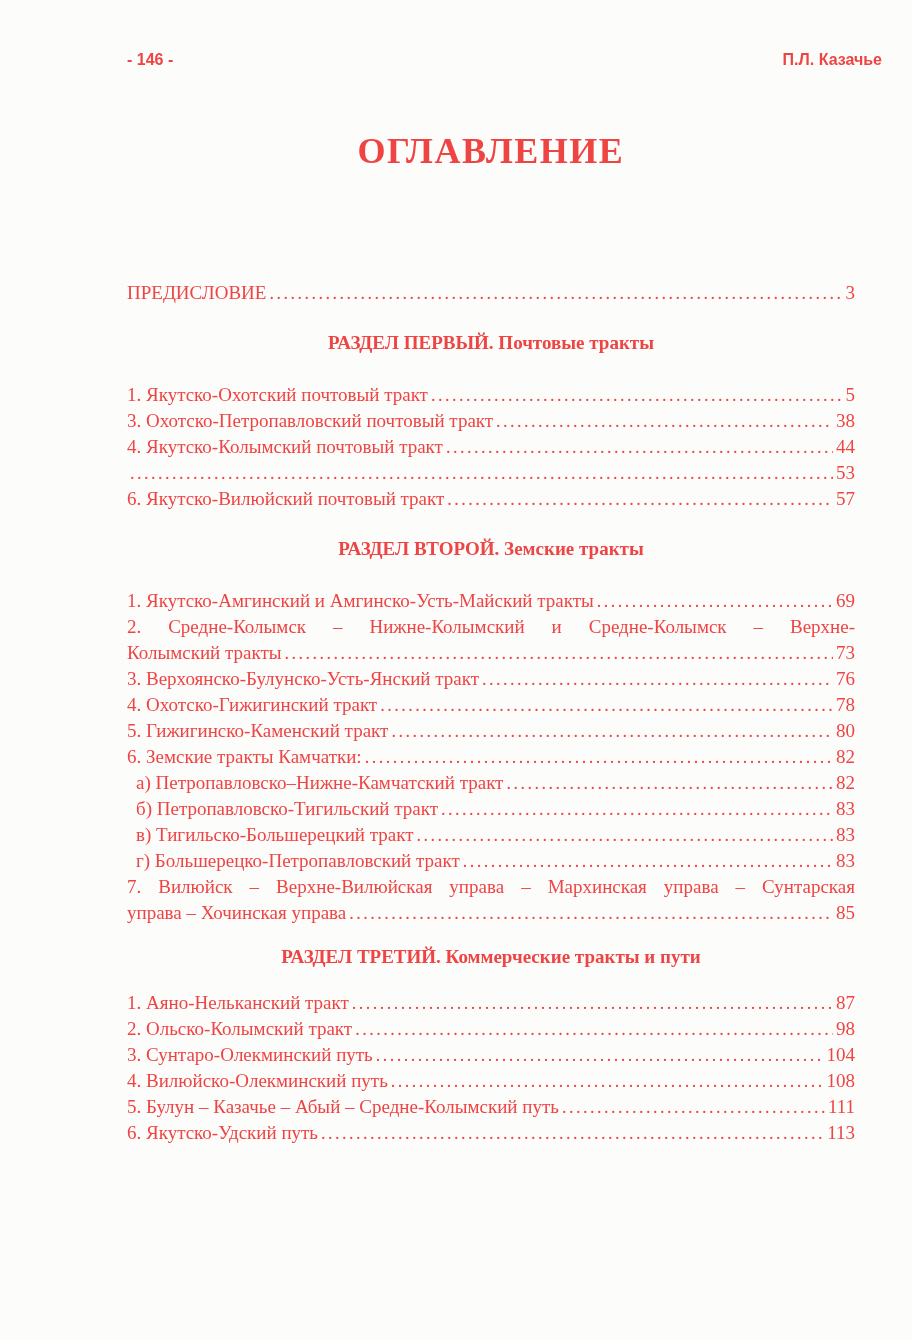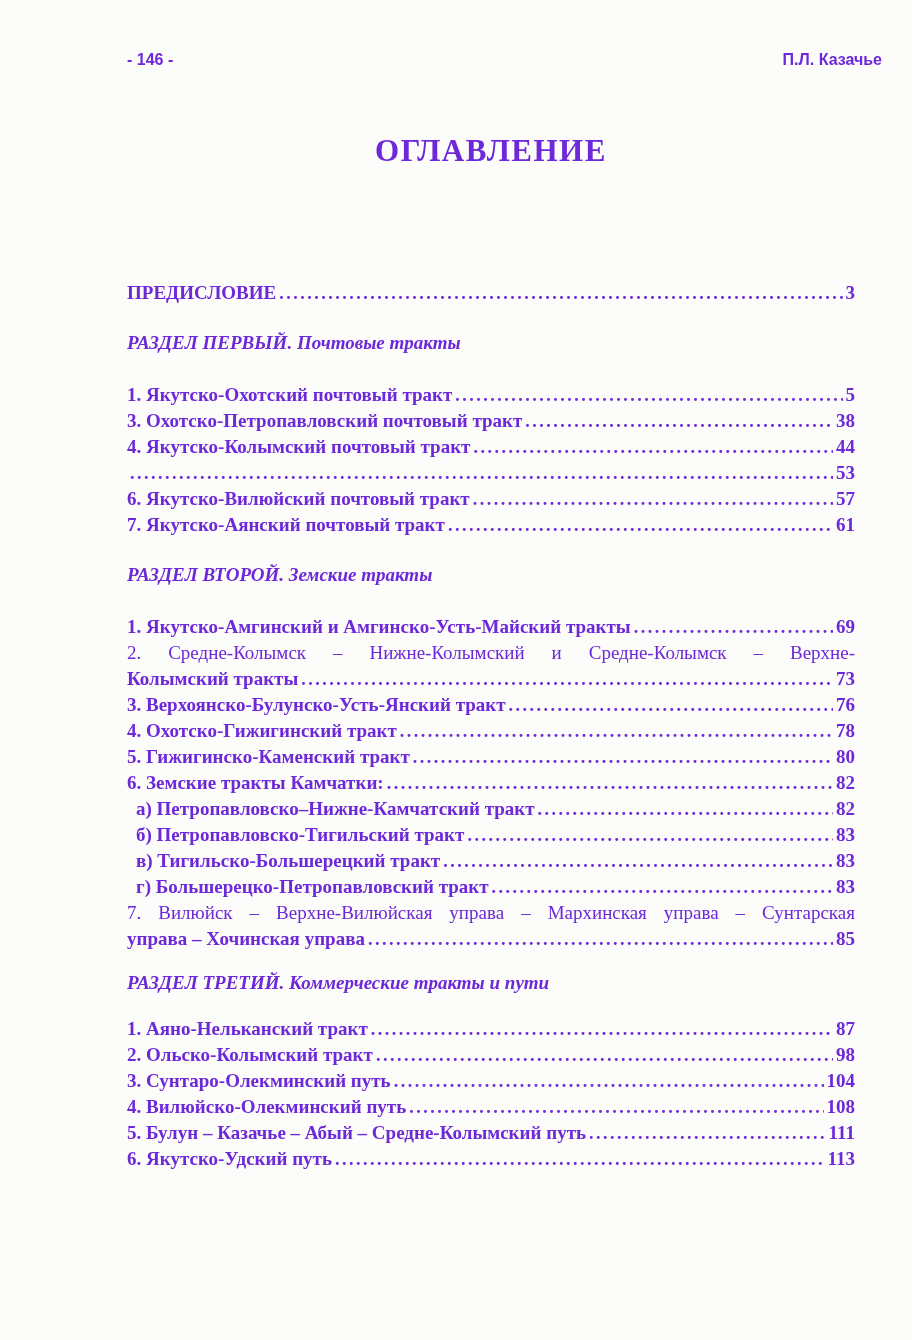--- a/index.html
+++ b/index.html
@@ -8,49 +8,48 @@
     background: #ffffff;
   }
   .page {
     position: relative;
     width: 912px;
     height: 1340px;
     box-sizing: border-box;
     background: #fcfcfa;
     padding: 48px 57px 0 127px;
     font-family: "Liberation Serif", "DejaVu Serif", serif;
-    color: #6d28d9;
+    color: #ef4444;
     overflow: hidden;
   }
   .running-header {
     display: flex;
     justify-content: space-between;
     align-items: baseline;
     margin-right: -27px;
     font-family: "Liberation Sans", "DejaVu Sans", sans-serif;
     font-size: 16px;
     font-weight: bold;
     line-height: 24px;
   }
   .doc-title {
     margin-top: 62px;
     margin-bottom: 112px;
     text-align: center;
-    font-size: 31px;
+    font-size: 36px;
     font-weight: bold;
     letter-spacing: 1.5px;
     line-height: 34px;
   }
   .toc-line {
     display: flex;
     align-items: center;
     font-size: 19px;
     line-height: 26px;
     white-space: nowrap;
-    font-weight: bold;
   }
   .toc-line.sub {
     padding-left: 9px;
   }
   .toc-text {
     flex: 0 0 auto;
   }
   .leader {
     flex: 1 1 auto;
     overflow: hidden;
@@ -66,25 +65,24 @@
     flex: 0 0 auto;
   }
   .toc-preline {
     font-size: 19px;
     line-height: 26px;
     text-align: justify;
     text-align-last: justify;
   }
   .section-heading {
     margin: 24px 0 26px 0;
-    text-align: left;
+    text-align: center;
     font-size: 19px;
     font-weight: bold;
     line-height: 26px;
-    font-style: italic;
   }
   .section-heading.third {
     margin: 18px 0 20px 0;
   }
   .preface-row {
     margin-bottom: 16px;
   }
 </style>
 </head>
 <body>
@@ -123,25 +121,20 @@
       </div>
       <div class="toc-line">
         <span class="leader"></span>
         <span class="toc-page">53</span>
       </div>
       <div class="toc-line">
         <span class="toc-text">6. Якутско-Вилюйский почтовый тракт</span>
         <span class="leader"></span>
         <span class="toc-page">57</span>
       </div>
-      <div class="toc-line">
-        <span class="toc-text">7. Якутско-Аянский почтовый тракт</span>
-        <span class="leader"></span>
-        <span class="toc-page">61</span>
-      </div>
       <div class="section-heading">РАЗДЕЛ ВТОРОЙ. Земские тракты</div>
       <div class="toc-line">
         <span class="toc-text">1. Якутско-Амгинский и Амгинско-Усть-Майский тракты</span>
         <span class="leader"></span>
         <span class="toc-page">69</span>
       </div>
       <div class="toc-preline">2. Средне-Колымск – Нижне-Колымский и Средне-Колымск – Верхне-</div>
       <div class="toc-line">
         <span class="toc-text">Колымский тракты</span>
         <span class="leader"></span>

